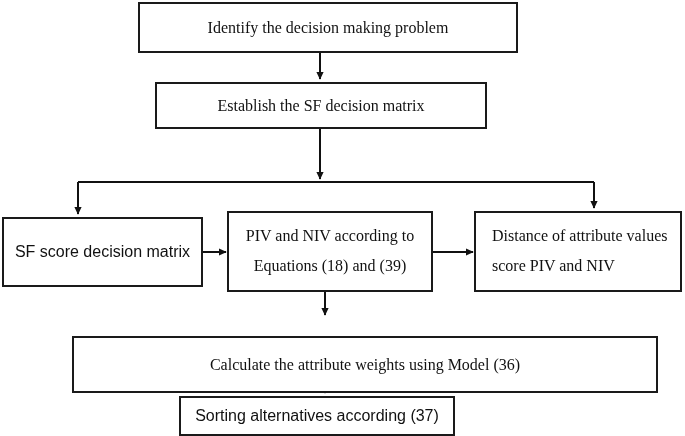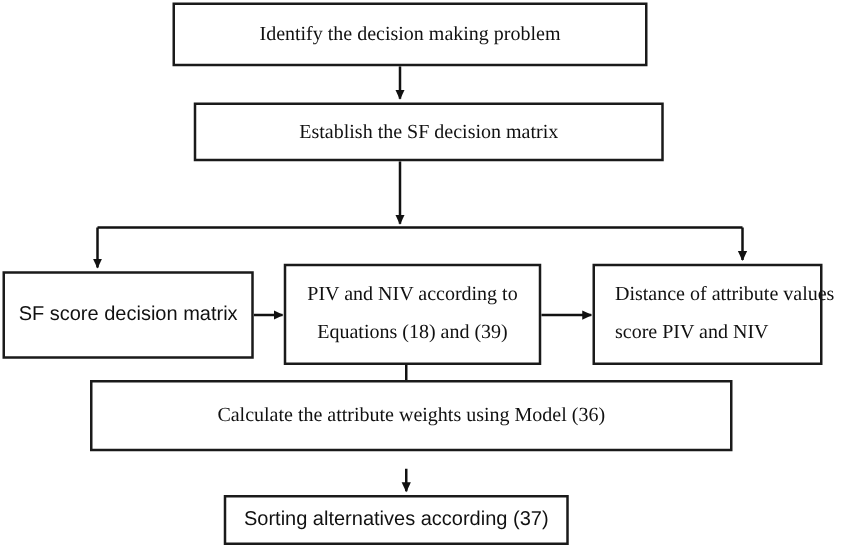--- a/index.html
+++ b/index.html
@@ -79,39 +79,39 @@
 
     <line x1="325" y1="292" x2="325" y2="315" stroke="#111111" stroke-width="2" marker-end="url(#ah)"></line>
 
     <line x1="325" y1="375" x2="325" y2="393" stroke="#111111" stroke-width="2" marker-end="url(#ah)"></line>
   </svg>
 
   <div class="node serif t15" style="left:138px; top:2px; width:380px; height:51px;">
     <span class="line">Identify the decision making problem</span>
   </div>
 
-  <div class="node serif t15" style="left:155px; top:82px; width:376px; height:47px;">
+  <div class="node serif t15" style="left:155px; top:82px; width:332px; height:47px;">
     <span class="line">Establish the SF decision matrix</span>
   </div>
 
   <div class="node sans t15" style="left:2px; top:217px; width:201px; height:70px;text-align:center;">
     <span class="line">SF score decision matrix</span>
   </div>
 
   <div class="node serif t15 two-line" style="left:227px; top:211px; width:206px; height:81px; padding:9px 0;text-align:right;">
     <span class="line">PIV and NIV according to</span>
     <span class="line">Equations (18) and (39)</span>
   </div>
 
-  <div class="node serif t15 two-line align-left" style="left:474px; top:211px; width:184px; height:81px; padding:9px 0 9px 16px;">
+  <div class="node serif t15 two-line align-left" style="left:474px; top:211px; width:208px; height:81px; padding:9px 0 9px 16px;">
     <span class="line">Distance of attribute values</span>
     <span class="line">score PIV and NIV</span>
   </div>
 
-  <div class="node serif t15" style="left:72px; top:304px; width:514px; height:57px;">
+  <div class="node serif t15" style="left:72px; top:336px; width:586px; height:57px;">
     <span class="line">Calculate the attribute weights using Model (36)</span>
   </div>
 
   <div class="node sans t15" style="left:179px; top:396px; width:276px; height:40px;">
     <span class="line">Sorting alternatives according (37)</span>
   </div>
 
 </div>
 
 </body></html>

